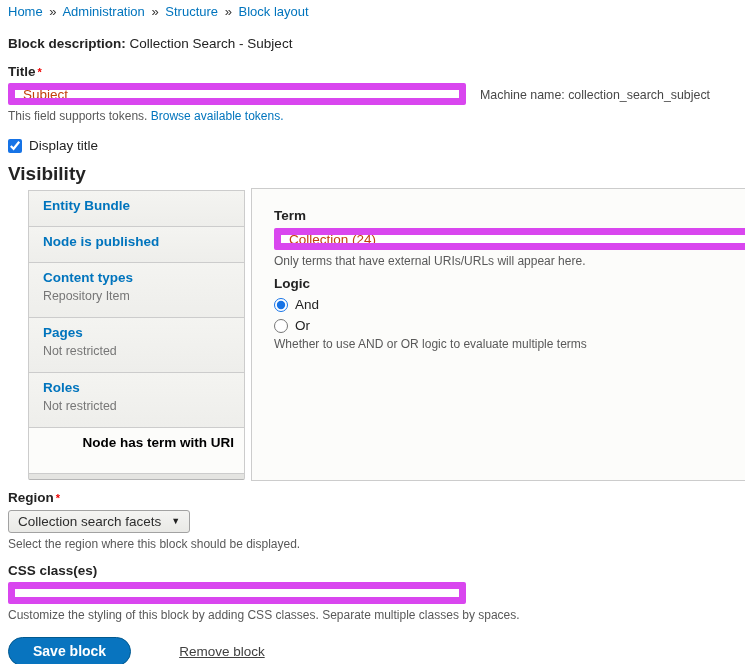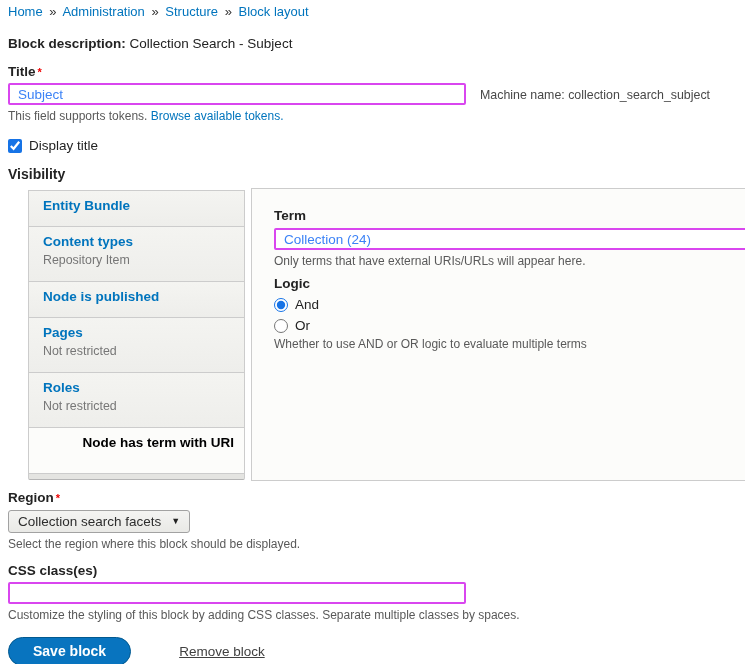--- a/index.html
+++ b/index.html
@@ -19,37 +19,37 @@
 
   
   .block-desc { margin-top: 17px; line-height: 16px; }
   .block-desc .lbl { font-weight: bold; }
 
   
   .form-label { font-weight: bold; line-height: 16px; display: block; }
   .required-mark { color: #ee0000; font-weight: bold; font-size: 11px; vertical-align: top; margin-left: 2px; }
   .text-input {
     display: block; width: 458px; height: 22px;
-    border: 2px solid #d946ef; border-radius: 2px;
+    border: 7px solid #d946ef; border-radius: 2px;
     padding: 2px 8px; margin-top: 3px;
-    font: inherit; color: #3b82f6; background: #fff; outline: none;
+    font: inherit; color: #c2410c; background: #fff; outline: none;
   }
   .description { font-size: 12px; color: #595959; margin-top: 4px; line-height: 15px; }
   .description a { color: #0074bd; text-decoration: none; cursor: pointer; }
 
   .title-row { display: flex; align-items: flex-start; margin-top: 12px; }
   .machine-name { font-size: 12.4px; color: #484848; margin: 24px 0 0 14px; white-space: nowrap; }
 
   input[type="checkbox"], input[type="radio"] {
     accent-color: #1673e6; width: 14px; height: 14px; margin: 0; flex: none;
   }
   .check-row { display: flex; align-items: center; gap: 7px; margin-top: 14px; line-height: 15px; }
   .check-row label, .radio-row label { cursor: default; }
 
-  .section-heading { font-size: 14px; font-weight: bold; margin: 13px 0 0; line-height: 16px; }
+  .section-heading { font-size: 19px; font-weight: bold; margin: 13px 0 0; line-height: 16px; }
 
   
   .vtabs { display: flex; align-items: stretch; margin-top: 6px; padding-left: 20px; }
   .vtabs-menu { width: 217px; flex: none; list-style: none; margin: 2px 0 0; padding: 0; }
   .vtab {
     border: 1px solid #ccc; border-bottom: none;
     background: linear-gradient(#f4f4f1, #eeeeeb);
     padding: 7px 10px 13px 14px; cursor: pointer;
   }
   .vtab-label { color: #0074bd; font-weight: bold; line-height: 15px; }
@@ -137,25 +137,25 @@
   </div>
 
   <h3 class="section-heading">Visibility</h3>
 
   <div class="vtabs">
     <ul class="vtabs-menu">
       <li class="vtab">
         <div class="vtab-label">Entity Bundle</div>
       </li>
       <li class="vtab">
+        <div class="vtab-label">Node is published</div>
+      </li>
+      <li class="vtab">
         <div class="vtab-label">Content types</div>
         <div class="vtab-summary">Repository Item</div>
-      </li>
-      <li class="vtab">
-        <div class="vtab-label">Node is published</div>
       </li>
       <li class="vtab">
         <div class="vtab-label">Pages</div>
         <div class="vtab-summary">Not restricted</div>
       </li>
       <li class="vtab">
         <div class="vtab-label">Roles</div>
         <div class="vtab-summary">Not restricted</div>
       </li>
       <li class="vtab active">

